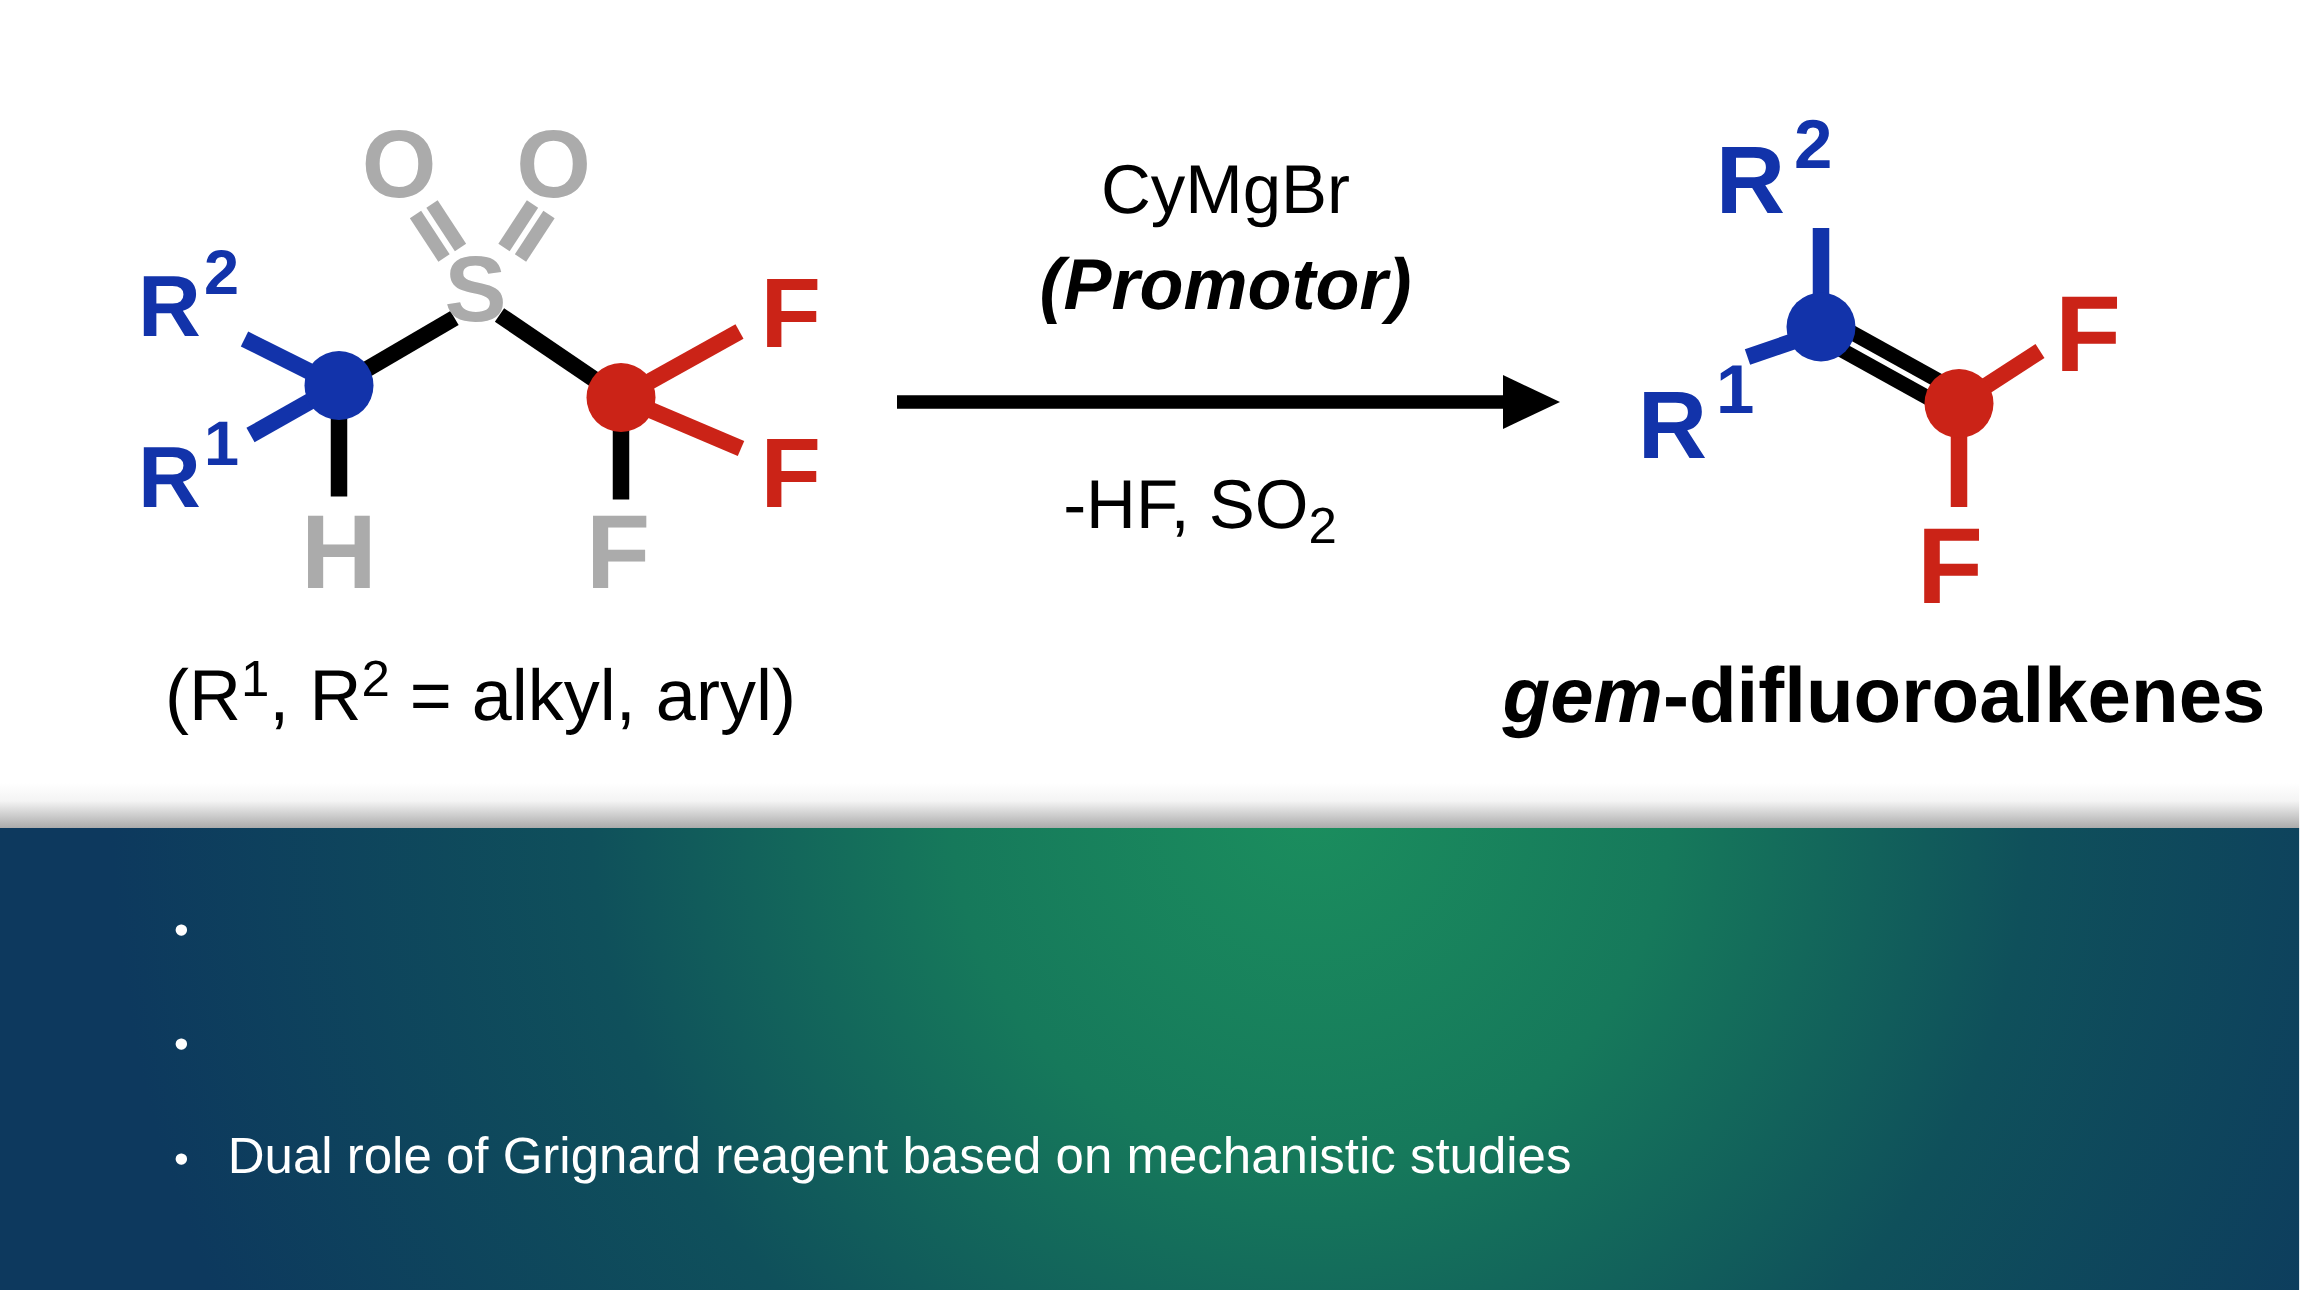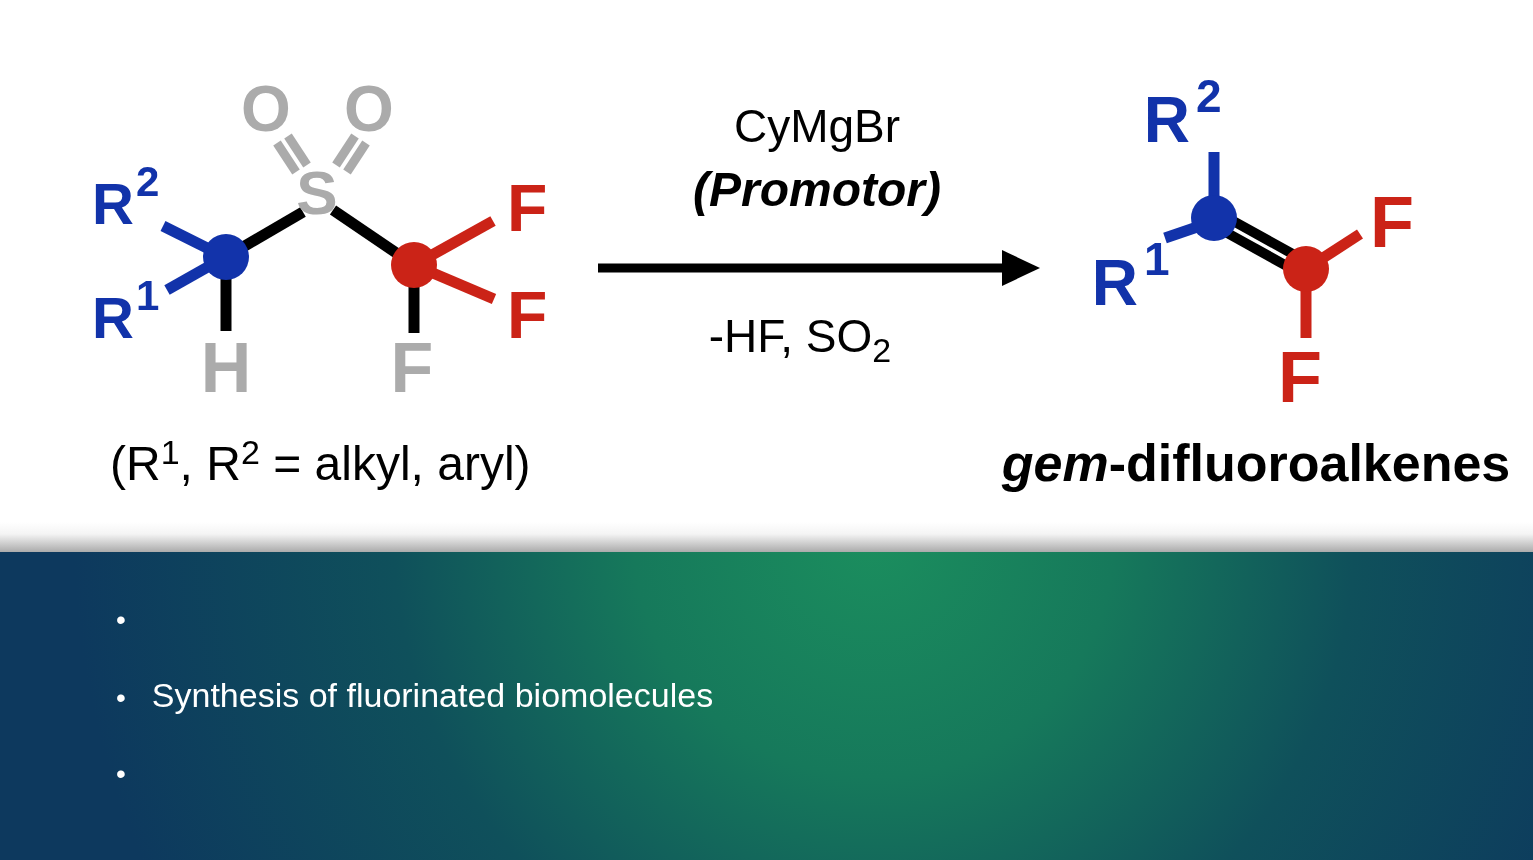--- a/index.html
+++ b/index.html
@@ -112,22 +112,22 @@
 
   <div class="band">
     <div class="bullets">
 
       <div class="bullet-row">
         <span class="dot">•</span>
       </div>
 
       <div class="bullet-row">
         <span class="dot">•</span>
-        <span class="bullet-text"><span>Synthesis of fluorinated biomolecules</span><em></em><span></span></span>
       </div>
 
       <div class="bullet-row">
         <span class="dot">•</span>
+        <span class="bullet-text"><span>Dual role of Grignard reagent based on mechanistic studies</span><em></em><span></span></span>
       </div>
 
     </div>
   </div>
 </div>
 
 </body></html>

